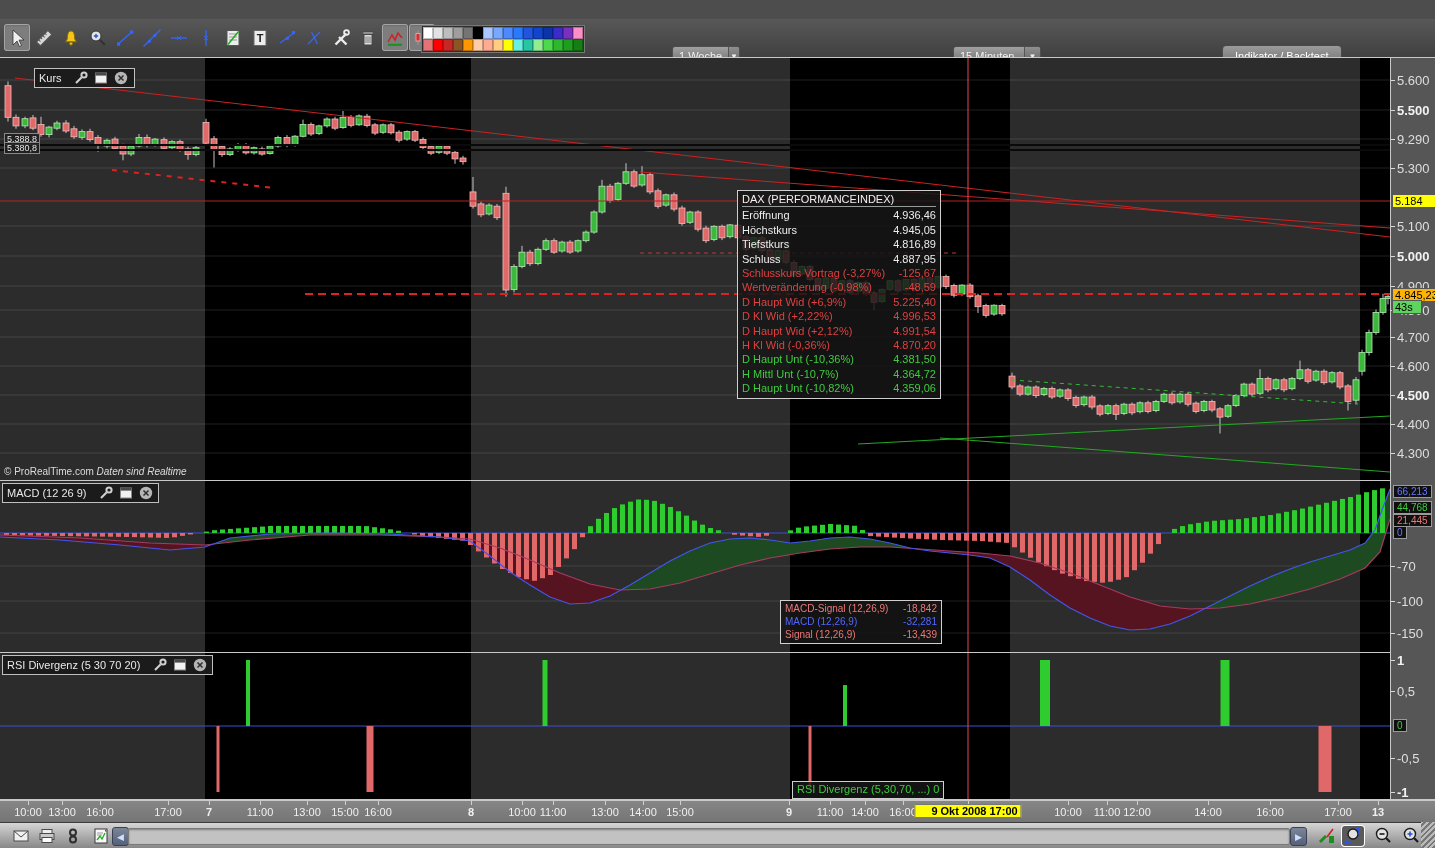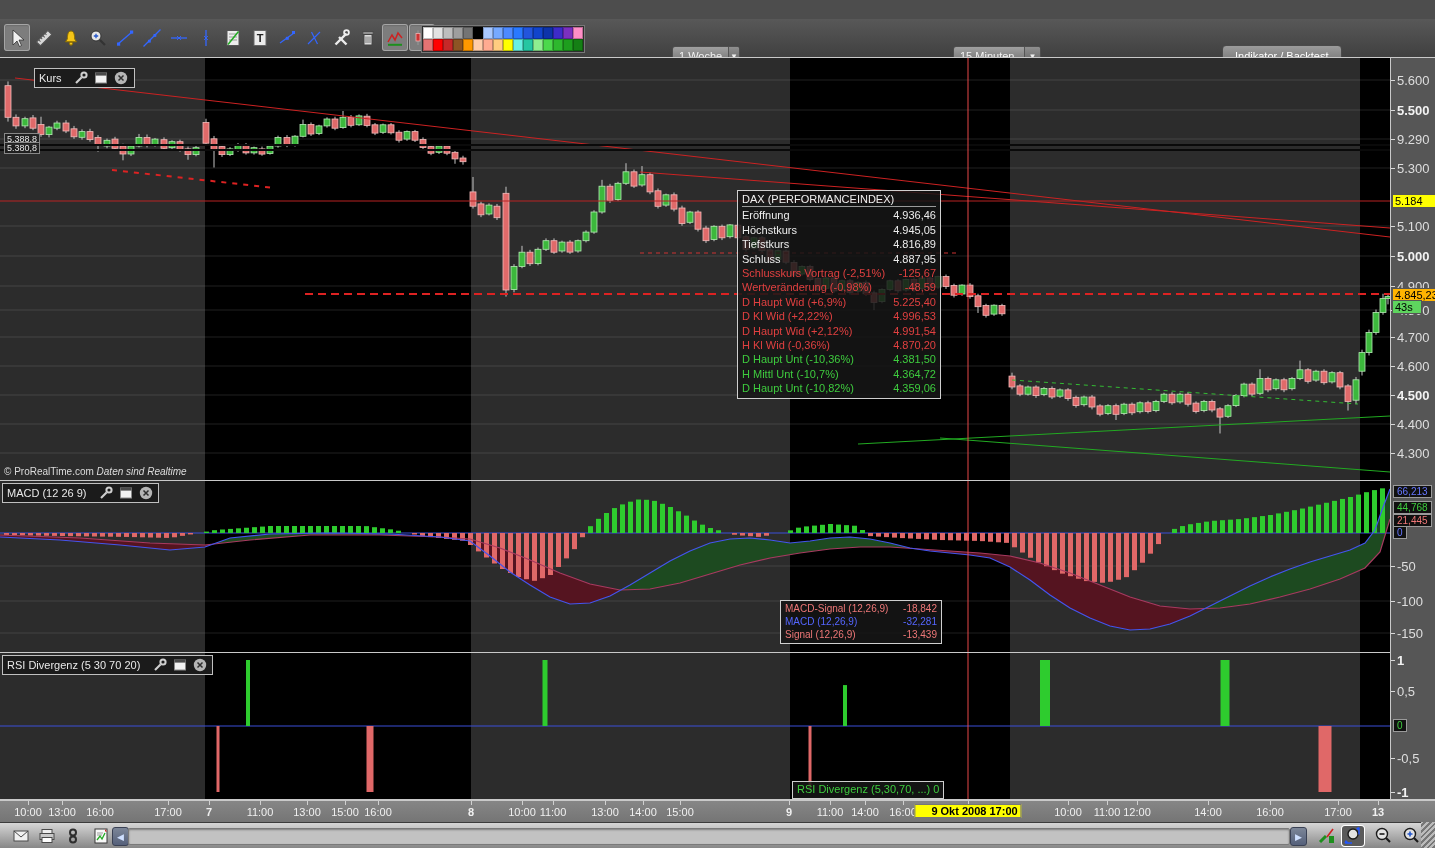--- a/index.html
+++ b/index.html
@@ -1091,21 +1091,21 @@
       <div class="ax-label" style="top: 272px;">4.700</div>
       <div class="ax-tick" style="top: 279px;"></div>
       <div class="ax-label" style="top: 301px;">4.600</div>
       <div class="ax-tick" style="top: 308px;"></div>
       <div class="ax-label b" style="top: 330px;">4.500</div>
       <div class="ax-tick" style="top: 337px;"></div>
       <div class="ax-label" style="top: 359px;">4.400</div>
       <div class="ax-tick" style="top: 366px;"></div>
       <div class="ax-label" style="top: 388px;">4.300</div>
       <div class="ax-tick" style="top: 395px;"></div>
-      <div class="ax-label" style="top: 501px;">-50</div>
+      <div class="ax-label" style="top: 501px;">-70</div>
       <div class="ax-tick" style="top: 508px;"></div>
       <div class="ax-label" style="top: 536px;">-100</div>
       <div class="ax-tick" style="top: 543px;"></div>
       <div class="ax-label" style="top: 568px;">-150</div>
       <div class="ax-tick" style="top: 575px;"></div>
       <div class="ax-label b" style="top: 595px;">1</div>
       <div class="ax-tick" style="top: 602px;"></div>
       <div class="ax-label" style="top: 626px;">0,5</div>
       <div class="ax-tick" style="top: 633px;"></div>
       <div class="ax-label" style="top: 693px;">-0,5</div>
@@ -1207,21 +1207,21 @@
       </div>
       <div class="tt-row" style="color: rgb(236, 236, 236);">
         <span class="l">Tiefstkurs</span>
         <span>4.816,89</span>
       </div>
       <div class="tt-row" style="color: rgb(236, 236, 236);">
         <span class="l">Schluss</span>
         <span>4.887,95</span>
       </div>
       <div class="tt-row" style="color: rgb(224, 64, 64);">
-        <span class="l">Schlusskurs Vortrag (-2,51%)</span>
+        <span class="l">Schlusskurs Vortrag (-3,27%)</span>
         <span>-125,67</span>
       </div>
       <div class="tt-row" style="color: rgb(224, 64, 64);">
         <span class="l">Wertveränderung (-0,98%)</span>
         <span>-48,59</span>
       </div>
       <div class="tt-row" style="color: rgb(224, 64, 64);">
         <span class="l">D Haupt Wid (+6,9%)</span>
         <span>5.225,40</span>
       </div>

